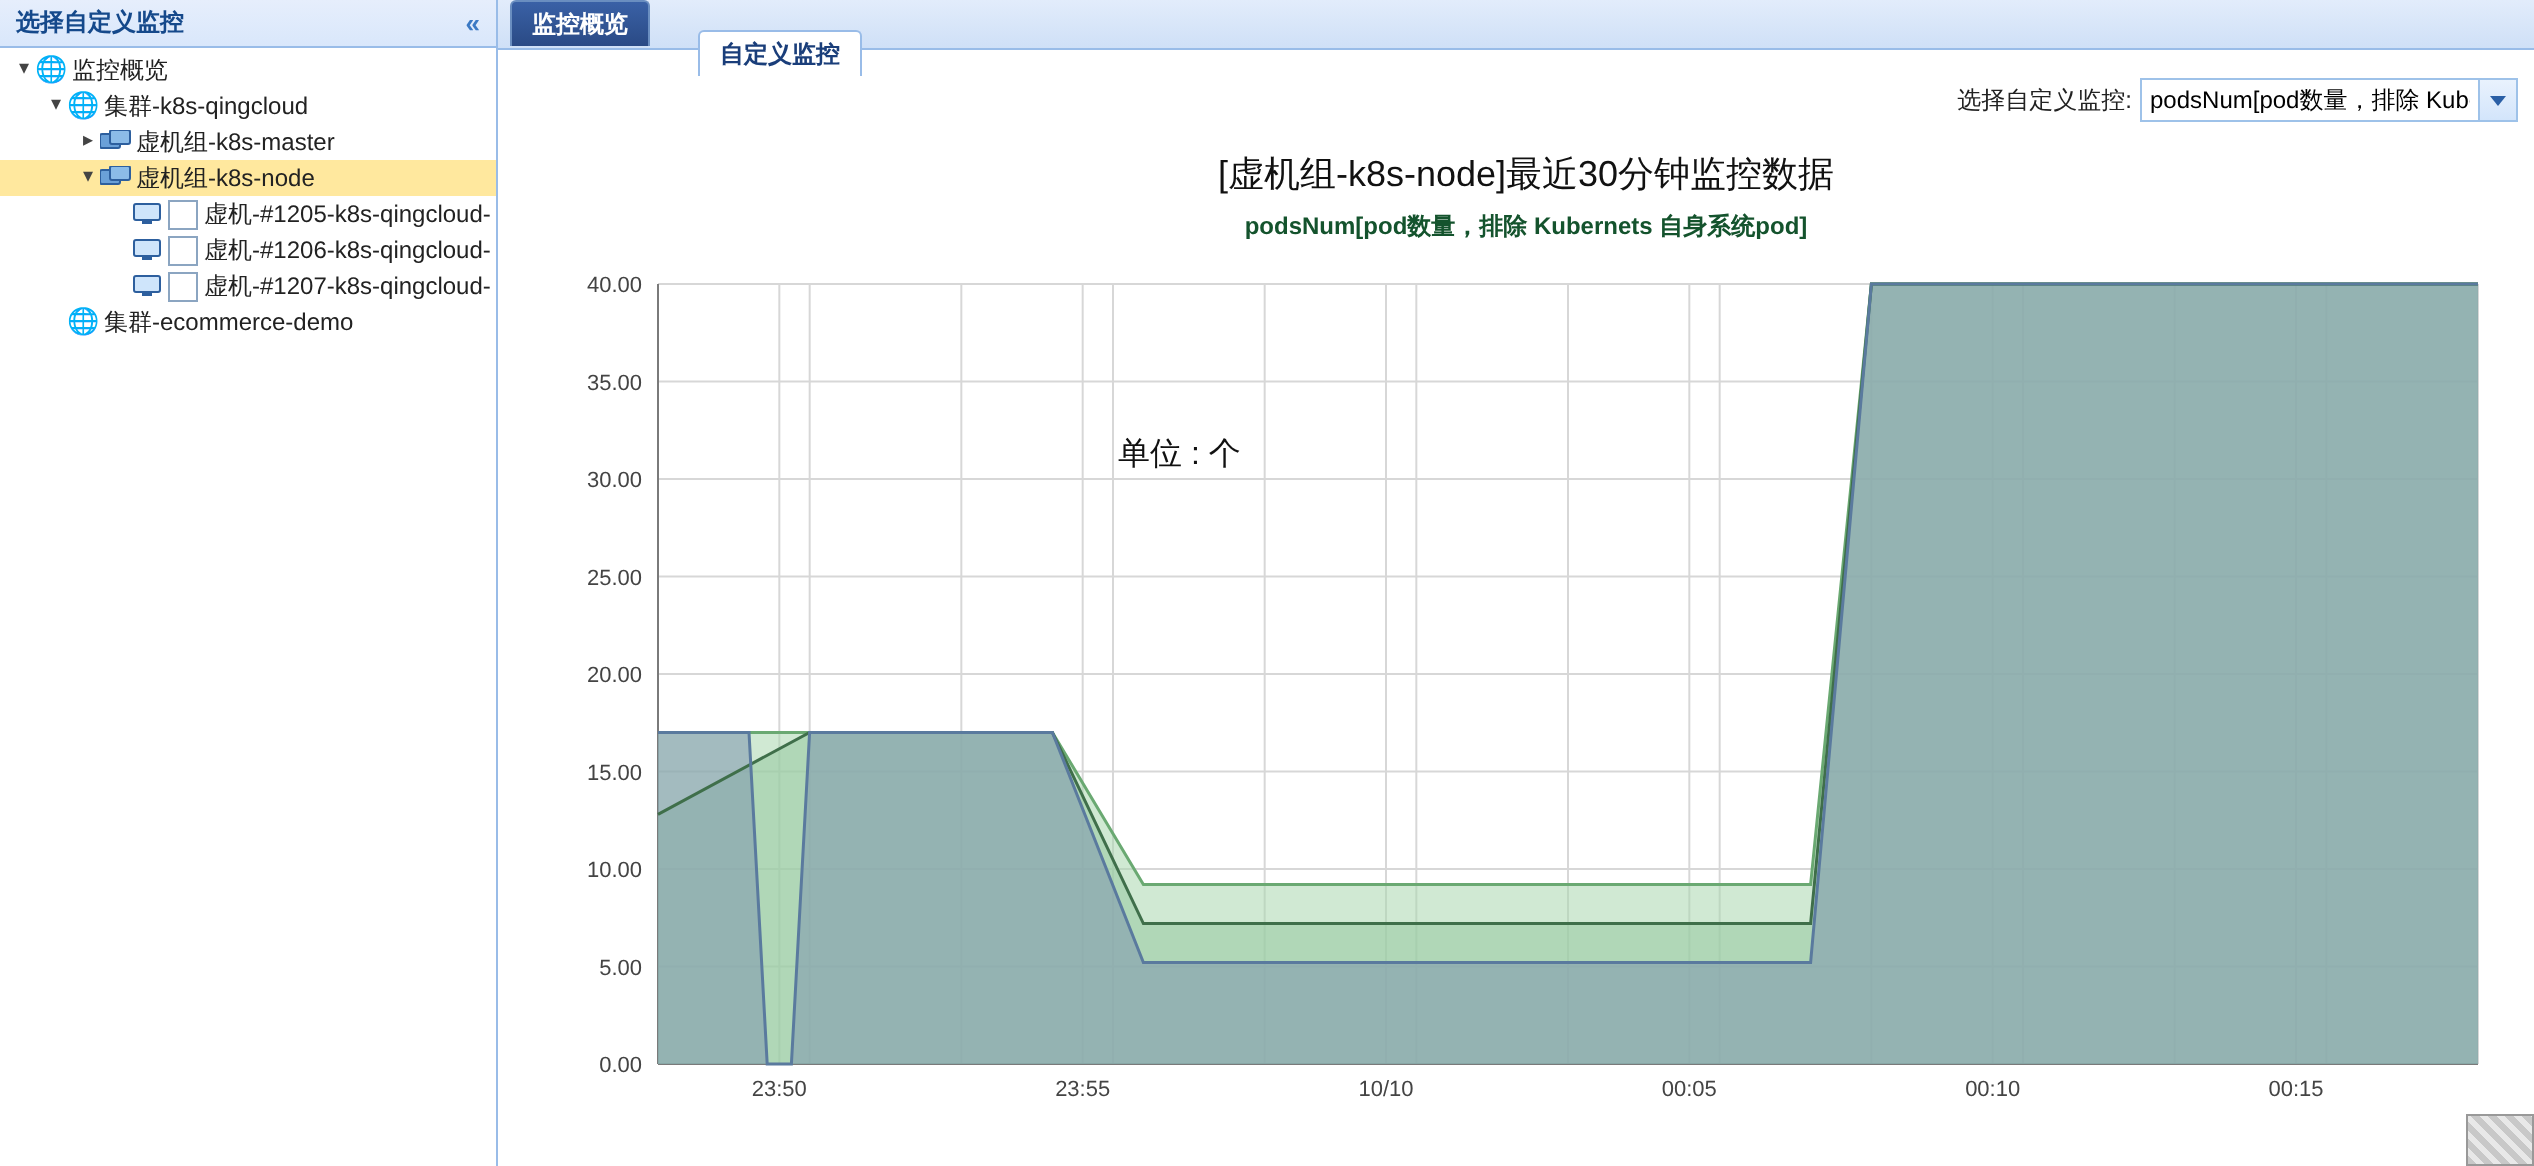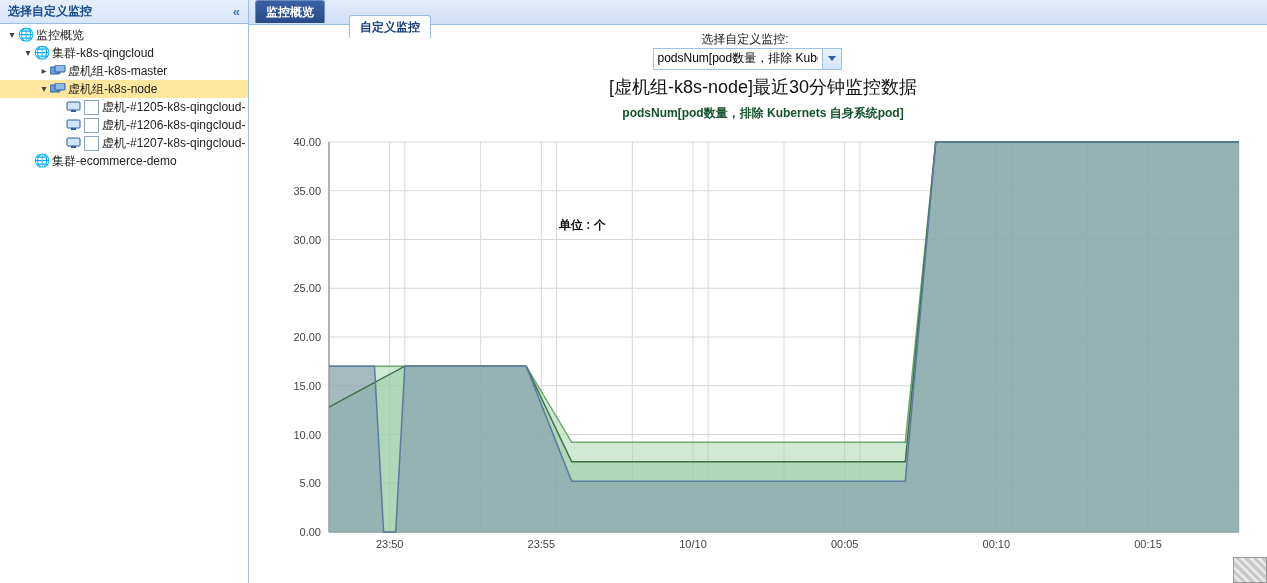--- a/index.html
+++ b/index.html
@@ -32,33 +32,33 @@
 
   
   .tabbar { height:24px; background:linear-gradient(#e2ecfb,#cfe0f7); border-bottom:1px solid #99bce8;
             display:flex; align-items:flex-start; padding-left:6px; gap:4px; }
   .tab { height:22px; padding:0 10px; display:flex; align-items:center; border:1px solid #6a8ec0;
          border-bottom:none; border-radius:3px 3px 0 0; font-weight:bold; cursor:pointer; }
   .tab.inactive { background:linear-gradient(#3a61a6,#2a4a85); color:#fff; }
   .tab.active { background:#fff; color:#1a3e7a; border-color:#99bce8; position:relative; top:15px;margin-left:20px; }
 
   
-  .toolbar { height:34px; display:flex; align-items:center; justify-content:center; padding:8px 22px 0 0;flex-direction:column; }
+  .toolbar { height:34px; display:flex; align-items:center; justify-content:flex-end; padding:8px 8px 0 0; }
   .toolbar label { margin-right:4px; color:#222; }
   .combo { display:flex; align-items:center; border:1px solid #9ec2e9; height:20px; background:#fff; }
   .combo input { border:none; outline:none; height:18px; width:160px; padding:0 4px; font-size:12px; }
   .combo .arrow { width:18px; height:20px; border-left:1px solid #9ec2e9;
                   background:linear-gradient(#e9f2fd,#d3e5fb); display:flex; align-items:center; justify-content:center;
                   cursor:pointer; }
   .combo .arrow span{ border-left:4px solid transparent; border-right:4px solid transparent; border-top:5px solid #2a5fa6; }
 
   
   .chart-wrap { flex:1; position:relative; padding:0 0 0 10px; }
   .chart-title { text-align:center; font-size:18px; font-weight:400; color:#111; margin-top:8px; }
-  .unit { position:absolute; left:310px; top:150px; font-size:12px; font-weight:bold; color:#111; }
+  .unit { position:absolute; left:310px; top:150px; font-size:16px; font-weight:normal; color:#111; }
   .legend { text-align:center; font-size:12px; font-weight:bold; color:#14532d; margin-top:6px; }
   svg.chart { display:block; }
   .gridline { stroke:#d7d7d7; stroke-width:1; }
   .axisline { stroke:#7a7a7a; stroke-width:1; }
 
   
   .thumb { position:absolute; right:0; bottom:0; width:32px; height:24px;
            background:repeating-linear-gradient(45deg,#c8c8c8,#c8c8c8 3px,#e8e8e8 3px,#e8e8e8 6px);
            border:1px solid #999; }
 </style>

